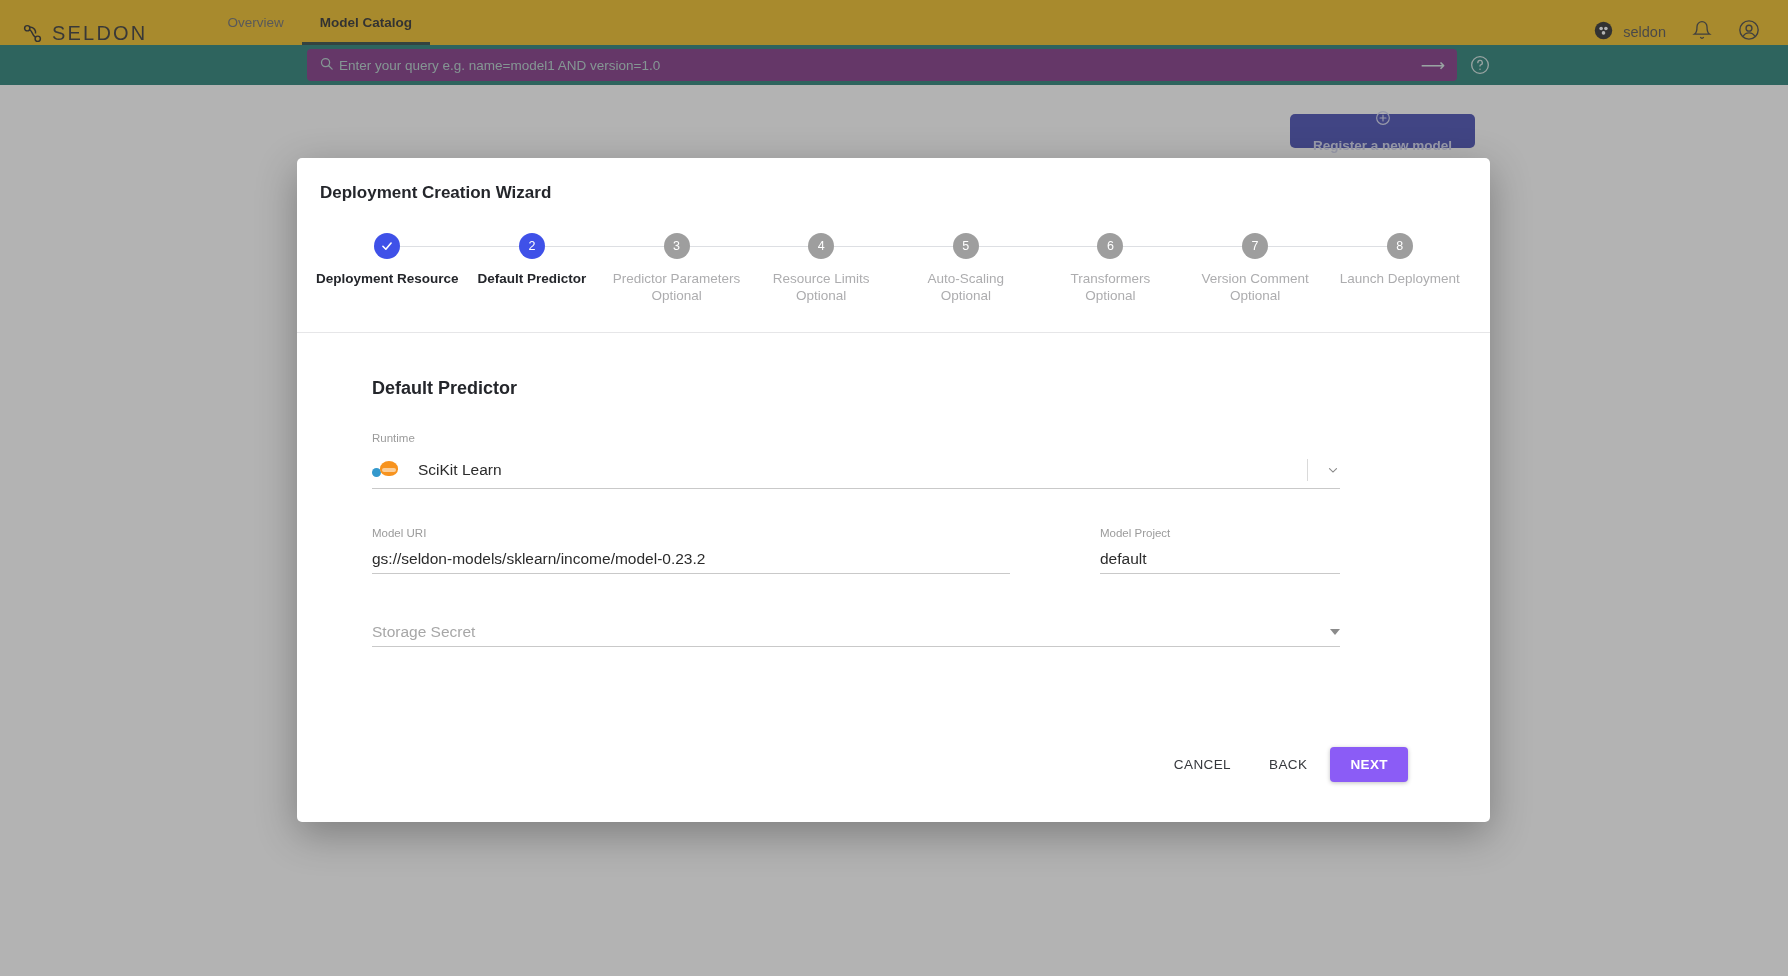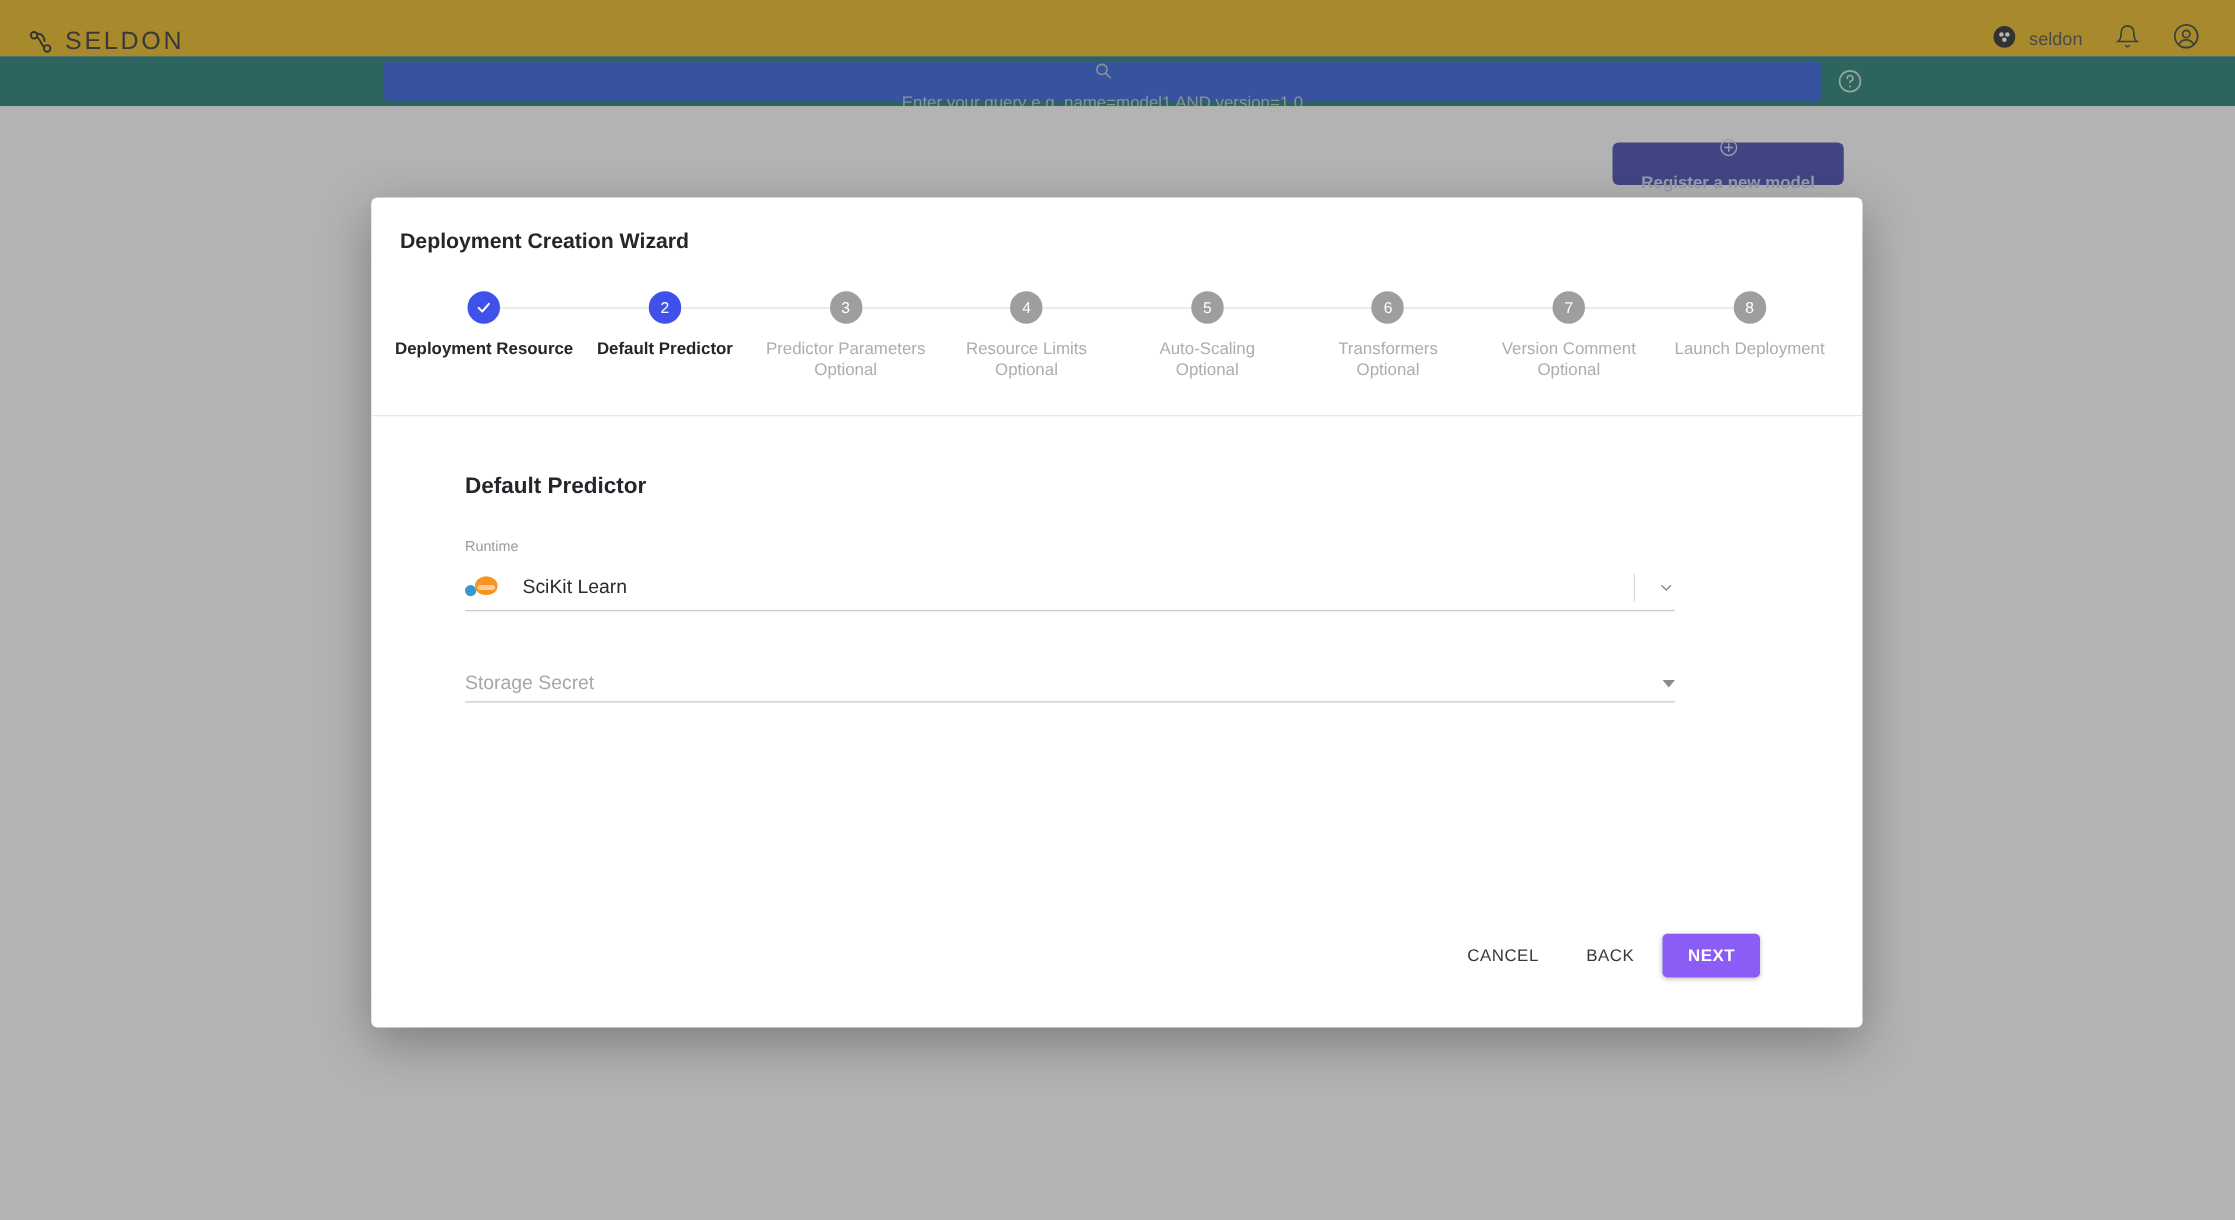--- a/index.html
+++ b/index.html
@@ -37,22 +37,22 @@
   .org-name { font-size: 14.5px; color: #3c3c3c; }
   .icon-btn { cursor: pointer; display: flex; align-items: center; justify-content: center; }
 
   
   .searchbar {
     position: absolute; top: 45px; left: 0; width: 1788px; height: 40px;
     background: #0a6e63; display: flex; align-items: center;
   }
   .search-field {
     position: absolute; left: 307px; top: 4px; width: 1150px; height: 32px;
-    background: #1d4ed8; border-radius: 4px; display: flex; align-items: center;
-    padding: 0 12px; gap: 5px; cursor: text; flex-direction: column;
+    background: #701a75; border-radius: 4px; display: flex; align-items: center;
+    padding: 0 12px; gap: 5px; cursor: text;
   }
   .search-ph { font-size: 13.5px; color: #a9cac5; }
   .search-arrow { margin-left: auto; color: #cfe3e0; font-size: 17px; }
   .help-icon { position: absolute; left: 1470px; top: 10px; cursor: pointer; }
 
   
   .content-area { position: absolute; top: 85px; left: 0; right: 0; bottom: 0; background: #ffffff; }
   .register-btn {
     position: absolute; top: 114px; left: 1290px; width: 185px; height: 34px;
     background: #2e35a8; border-radius: 5px; color: #cfd2ef;
@@ -134,20 +134,28 @@
     <div class="logo-wrap">
       <span class="logo-mark">
         <svg width="21" height="21" viewBox="0 0 24 24" fill="none" stroke="#111" stroke-width="1.7">
           <circle cx="6" cy="6" r="3"></circle>
             <circle cx="18" cy="18" r="3"></circle>
           <path d="M8.5 7.5 C13 10, 11 14, 15.5 16.5"></path>
           <path d="M9 4.5 C14 4.5, 16 9, 15.5 12"></path>
         </svg>
       </span>
       <span class="logo-text">SELDON</span>
+    </div>
+    <div class="nav-items">
+      <div class="nav-item">
+        <span>Overview</span>
+      </div>
+      <div class="nav-item active">
+        <span>Model Catalog</span>
+      </div>
     </div>
     <div class="topnav-right">
       <div class="org-chip">
         <span>
           <svg width="19" height="19" viewBox="0 0 24 24">
               <circle cx="12" cy="12" r="11" fill="#111"></circle>
               <circle cx="9" cy="9.5" r="2.3" fill="#fff"></circle>
               <circle cx="15" cy="9.5" r="2.3" fill="#fff"></circle>
               <circle cx="12" cy="15" r="2.3" fill="#fff"></circle>
             </svg>
@@ -296,20 +304,36 @@
           <span class="field-val">SciKit Learn</span>
           <span class="chev">
             <svg width="14" height="14" viewBox="0 0 24 24" fill="none" stroke="#8b8b8b" stroke-width="2" stroke-linecap="round">
                 <path d="M6 9.5 L12 15.5 L18 9.5"></path>
               </svg>
           </span>
         </div>
         <div class="underline"></div>
       </div>
 
+      <div class="pair-row">
+        <div class="uri-field">
+          <div class="field-label">Model URI</div>
+          <div class="field-val-row">
+            <span class="field-val">gs://seldon-models/sklearn/income/model-0.23.2</span>
+          </div>
+          <div class="underline"></div>
+        </div>
+        <div class="proj-field">
+          <div class="field-label">Model Project</div>
+          <div class="field-val-row">
+            <span class="field-val">default</span>
+          </div>
+          <div class="underline"></div>
+        </div>
+      </div>
 
       <div class="secret-field">
         <div class="secret-row">
           <span class="secret-ph">Storage Secret</span>
           <span class="caret-down"></span>
         </div>
         <div class="underline"></div>
       </div>
     </div>
 

